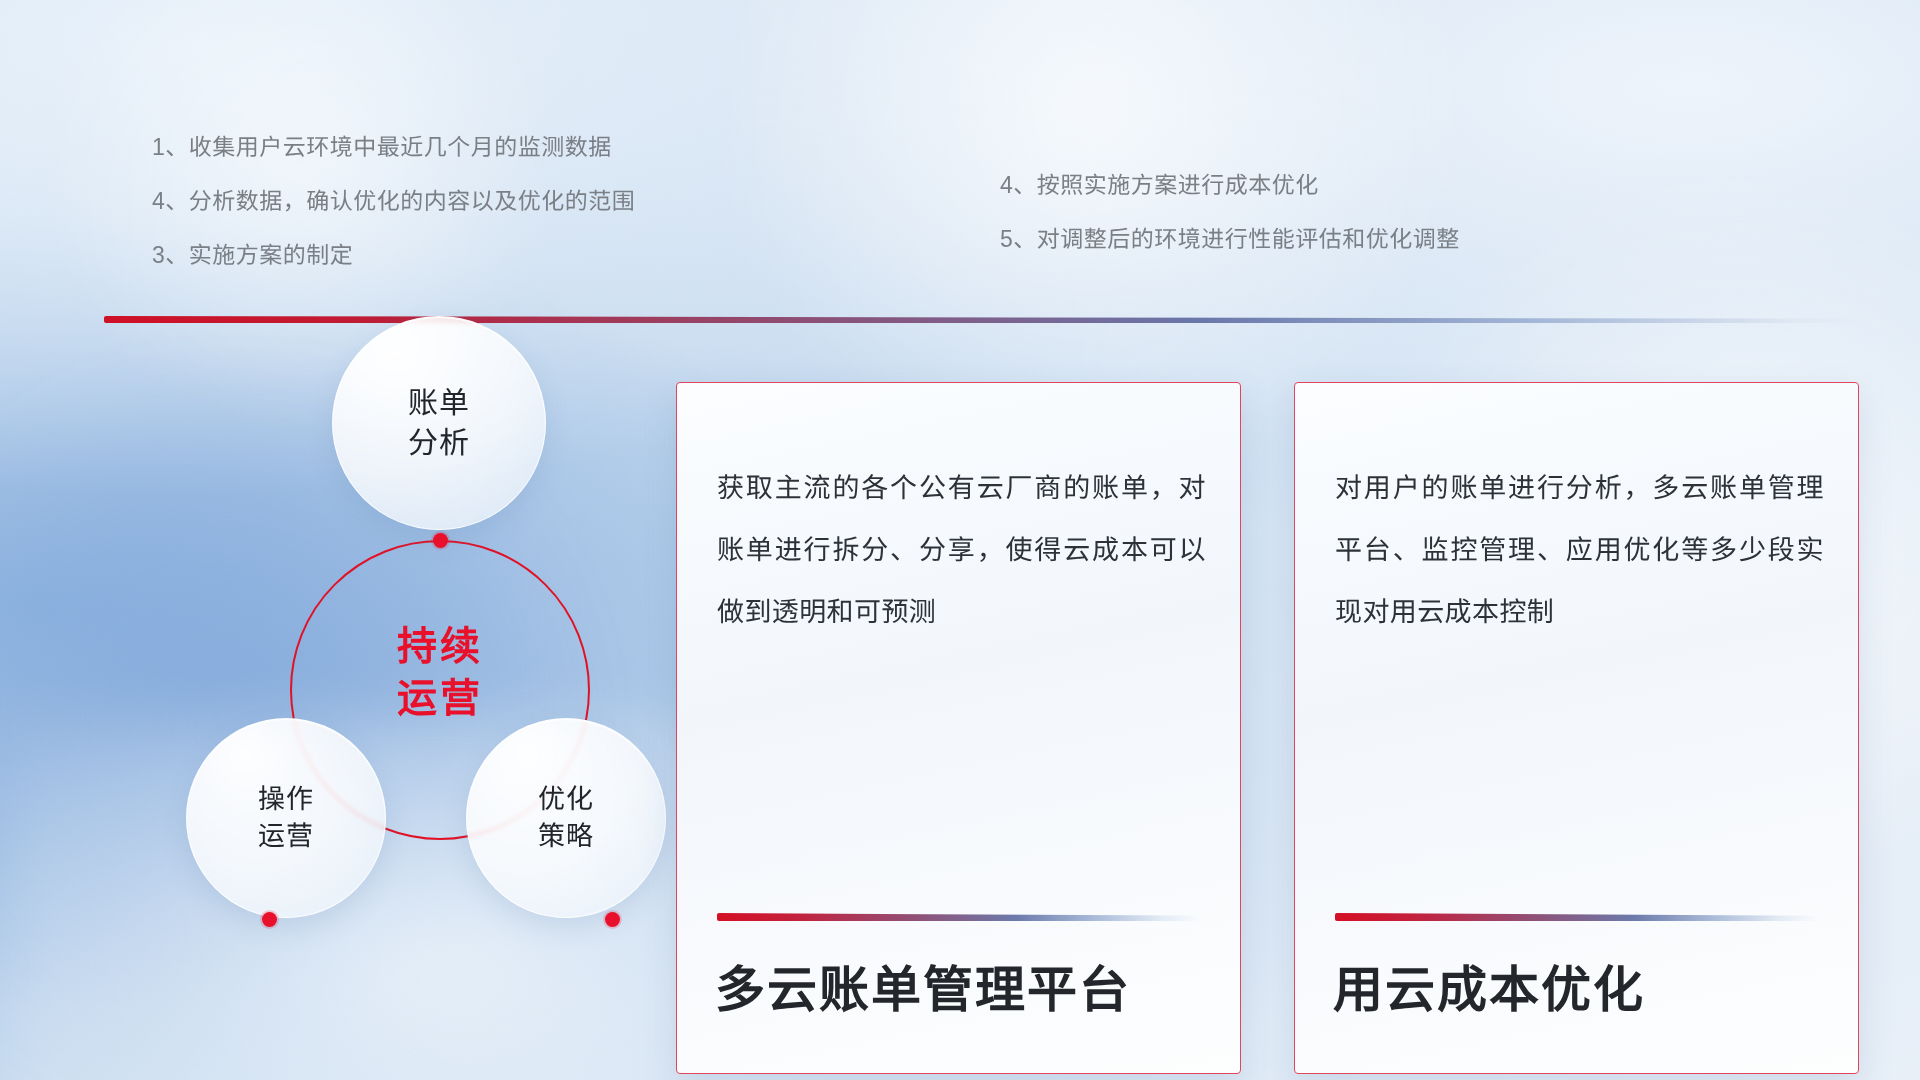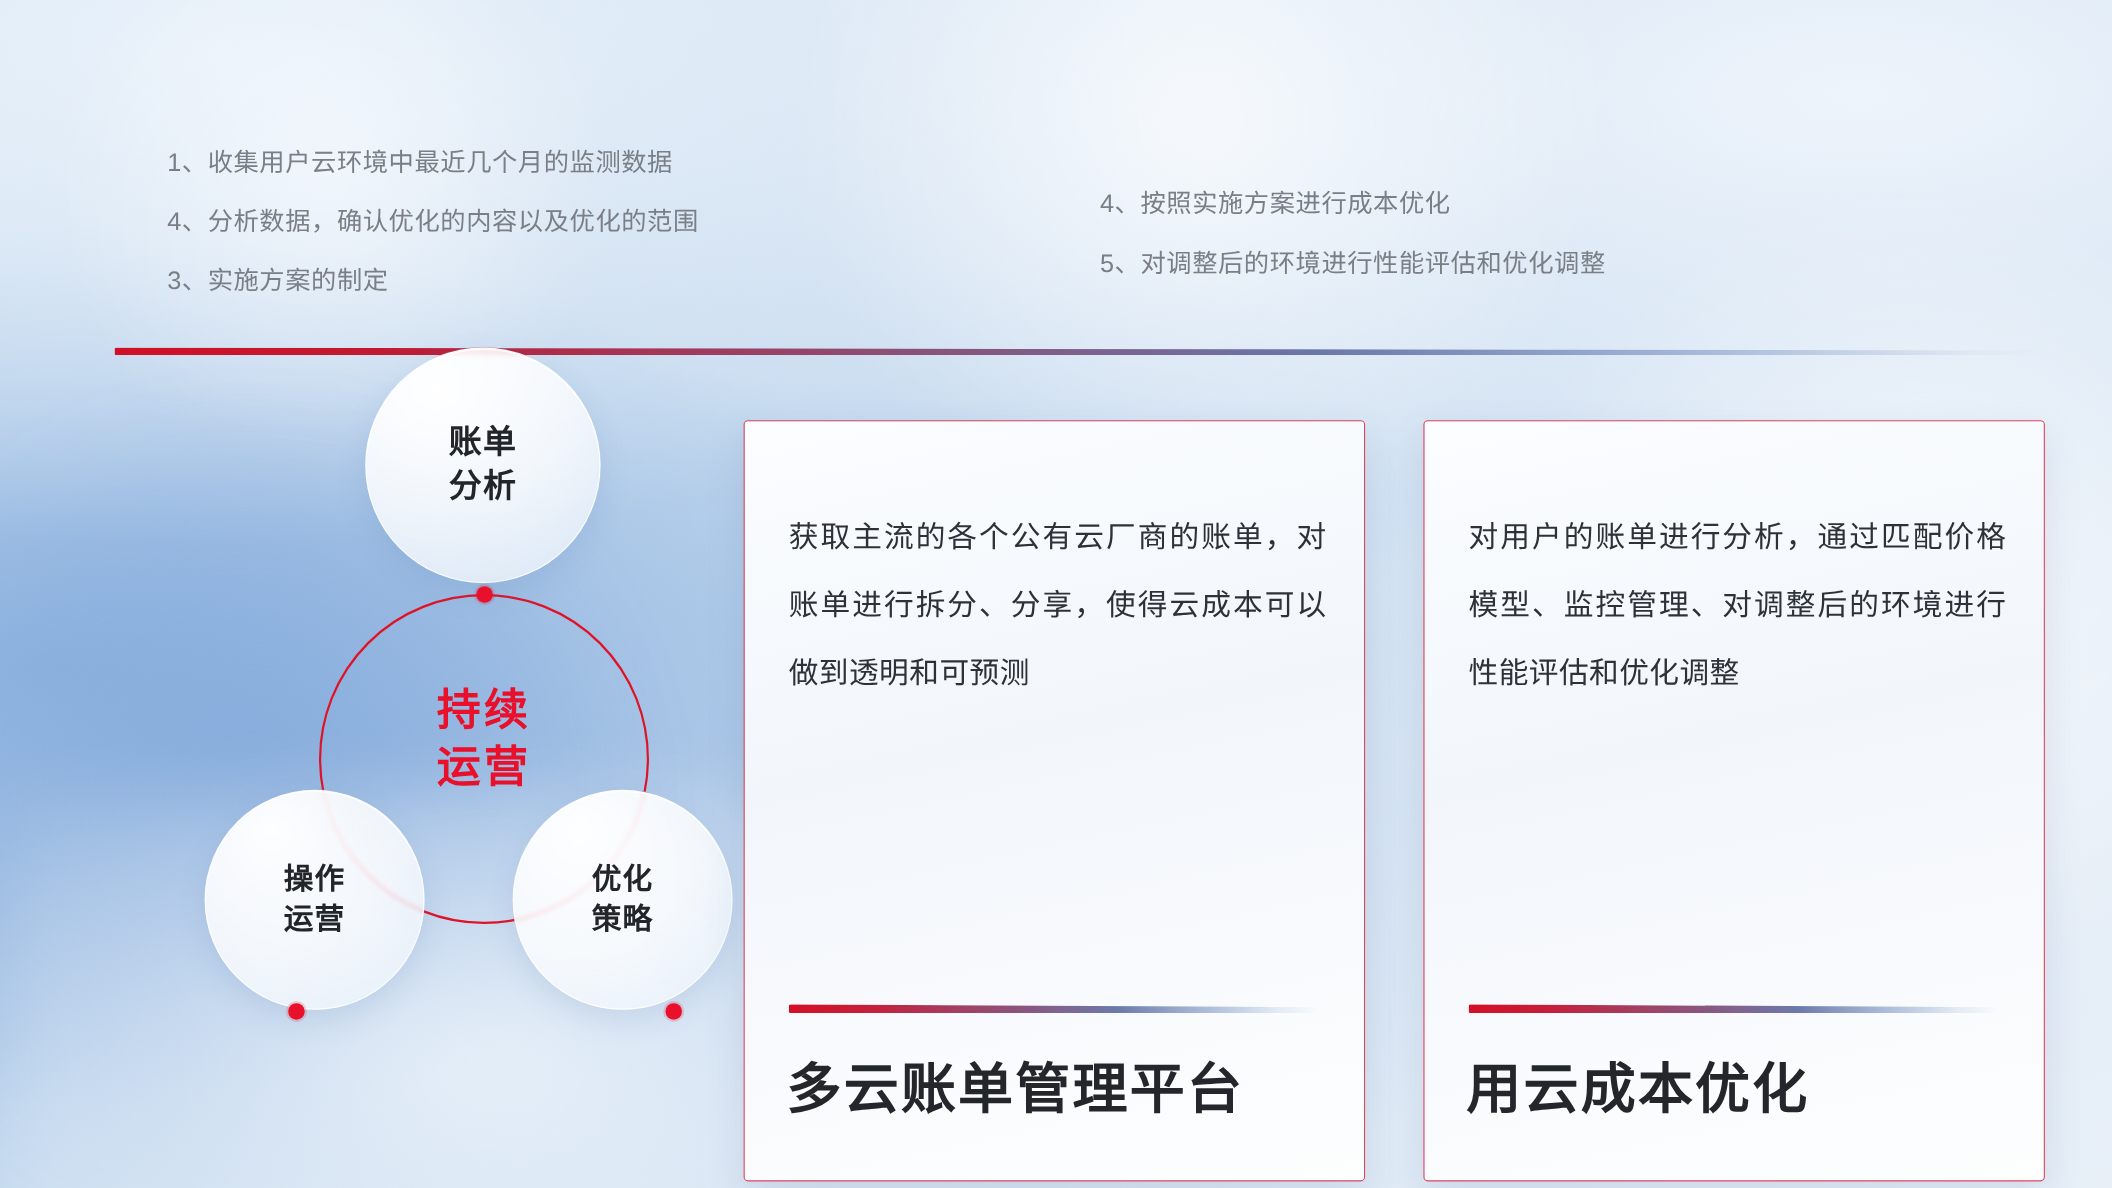--- a/index.html
+++ b/index.html
@@ -80,21 +80,21 @@
     background:
       radial-gradient(120% 120% at 30% 18%, rgba(255,255,255,.98) 0%, rgba(255,255,255,.82) 45%, rgba(226,237,249,.74) 100%);
     box-shadow:0 10px 26px rgba(90,125,175,.16), inset 0 1px 0 rgba(255,255,255,.9);
     display:flex;align-items:center;justify-content:center;
     backdrop-filter:blur(2px);
   }
   .bubble-top{left:236px;top:-24px;width:214px;height:214px;}
   .bubble-bl{left:90px;top:378px;width:200px;height:200px;}
   .bubble-br{left:370px;top:378px;width:200px;height:200px;}
   .bubble-label{
-    text-align:right;color:#22262b;font-weight:700;
+    text-align:right;color:#22262b;font-weight:400;
     font-size:30px;line-height:40px;letter-spacing:1px;
   }
   .bubble-bl .bubble-label,.bubble-br .bubble-label{font-size:27px;line-height:37px;}
   .center-label{
     position:absolute;left:194px;top:280px;width:300px;
     text-align:center;color:#e8102a;font-weight:700;
     font-size:40px;line-height:52px;letter-spacing:3px;
   }
   .dot{
     position:absolute;width:15px;height:15px;border-radius:50%;
@@ -197,18 +197,18 @@
 
 <div id="cards">
 
   <div class="card card-1">
     <div class="card-body">获取主流的各个公有云厂商的账单，对账单进行拆分、分享，使得云成本可以做到透明和可预测</div>
     <div class="card-div"></div>
     <div class="card-title">多云账单管理平台</div>
   </div>
 
   <div class="card card-2">
-    <div class="card-body">对用户的账单进行分析，通过匹配价格模型、监控管理、对调整后的环境进行性能评估和优化调整</div>
+    <div class="card-body">对用户的账单进行分析，多云账单管理平台、监控管理、应用优化等多少段实现对用云成本控制</div>
     <div class="card-div"></div>
     <div class="card-title">用云成本优化</div>
   </div>
 
 </div>
 
 </body></html>

